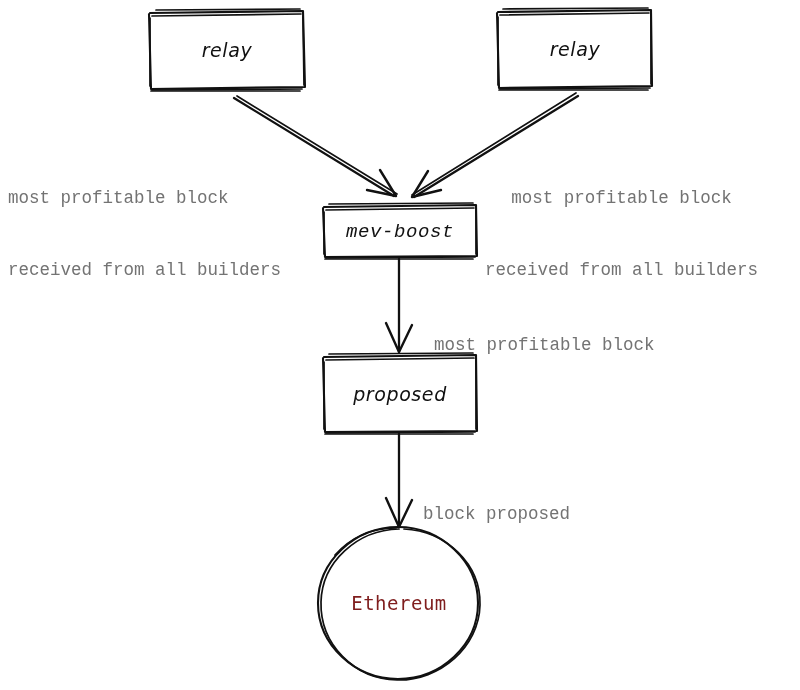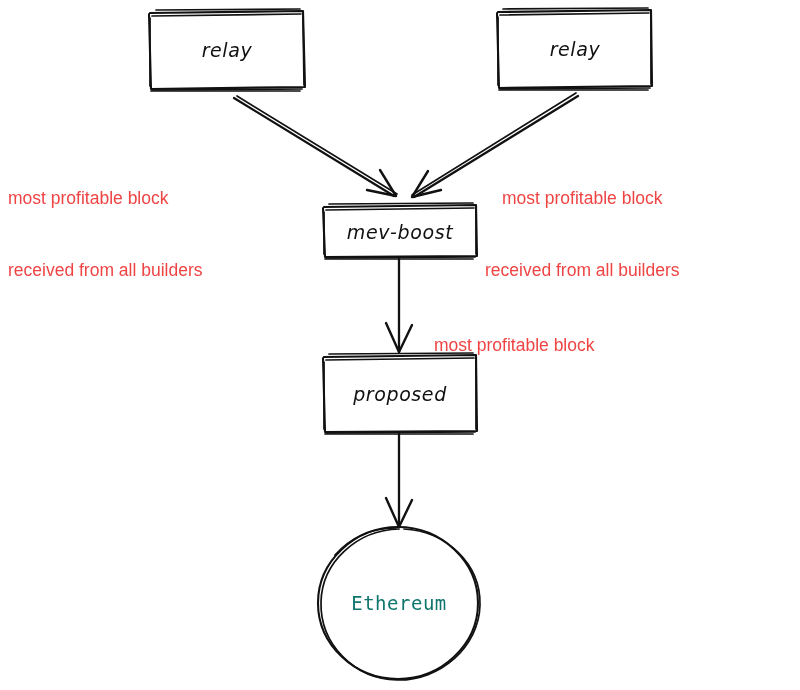--- a/index.html
+++ b/index.html
@@ -65,31 +65,31 @@
     color: #111111;
     letter-spacing: 0.6px;
     white-space: nowrap;
     transform: translate(-50%, -50%);
     font-style: italic;
   }
   .circle-label {
     position: absolute;
     font-family: "DejaVu Sans Mono", monospace;
     font-size: 19px;
-    color: #0f766e;
+    color: #7f1d1d;
     white-space: nowrap;
     transform: translate(-50%, -50%);
     letter-spacing: 0.5px;
   }
   .edge-label {
     position: absolute;
-    font-family: Liberation Sans, sans-serif;
+    font-family: Liberation Mono, monospace;
     font-size: 17.5px;
     line-height: 24px;
-    color: #ef4444;
+    color: #737373;
     white-space: pre;
     letter-spacing: 0px;
   }
   .edge-label.right-top {
     text-align: center;
   }
 </style>
 </head>
 <body>
 
@@ -155,36 +155,37 @@
     <g>
       <path class="arrow-stroke" d="M399,434 L399,527"></path>
       <path class="arrow-head" d="M399,527 L386,498 M399,527 L412,500"></path>
     </g>
   </svg>
 
   <div class="node-label" style="left:227px; top:50px;">relay</div>
 
   <div class="node-label" style="left:575px; top:49px;">relay</div>
 
-  <div class="node-label" style="left:400px; top:232px;">mev-boost</div>
+  <div class="node-label" style="left:400px; top:232px;font-family:Liberation Mono, monospace;">mev-boost</div>
 
   <div class="node-label" style="left:400px; top:394px;">proposed</div>
 
   <div class="circle-label" style="left:399px; top:603px;">Ethereum</div>
 
   <div class="edge-label" style="left:8px; top:138px;">
     <div>most profitable block</div>
     <div>received from all builders</div>
   </div>
 
   <div class="edge-label right-top" style="left:485px; top:138px;">
     <div>most profitable block</div>
     <div>received from all builders</div>
   </div>
 
   <div class="edge-label" style="left:434px; top:285px;">
     <div>most profitable block</div>
   </div>
 
   <div class="edge-label" style="left:423px; top:454px;">
+    <div>block proposed</div>
   </div>
 
 </div>
 
 </body></html>

